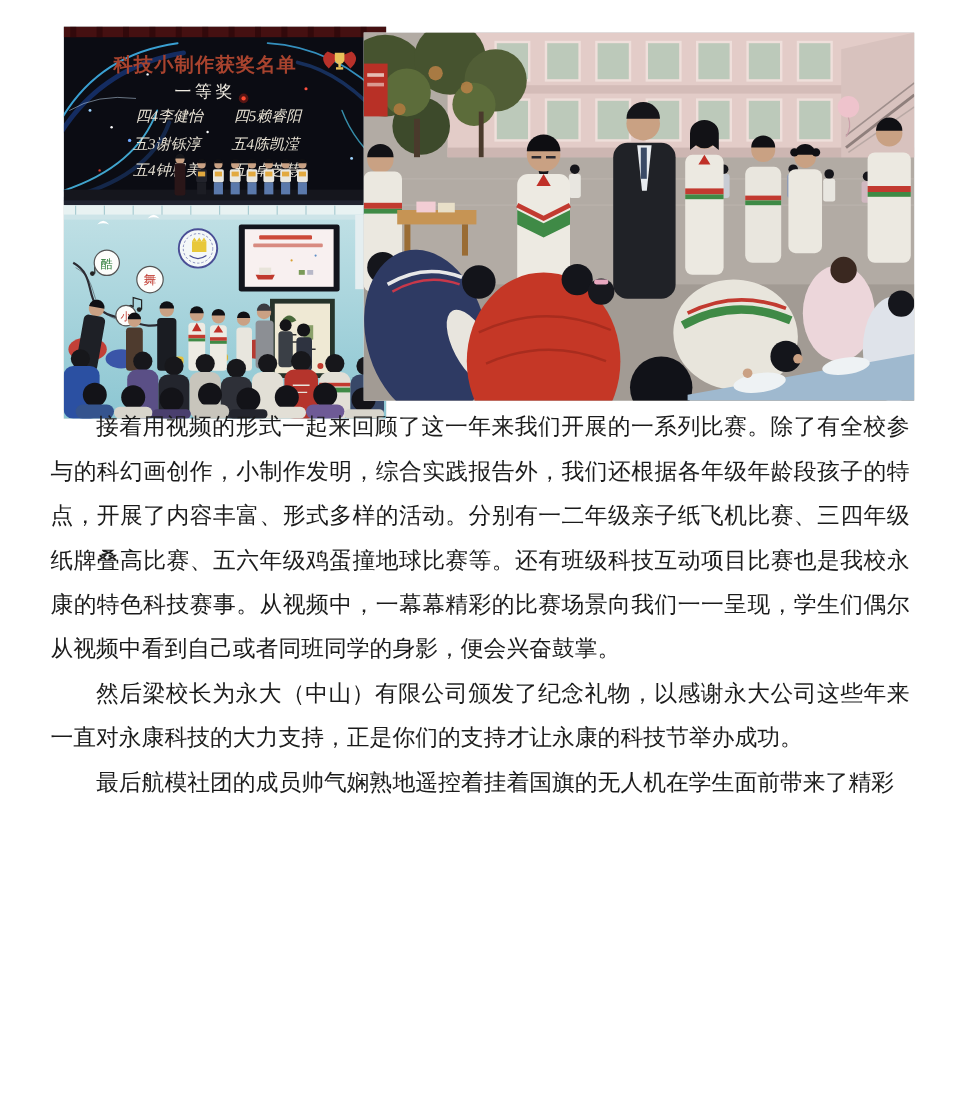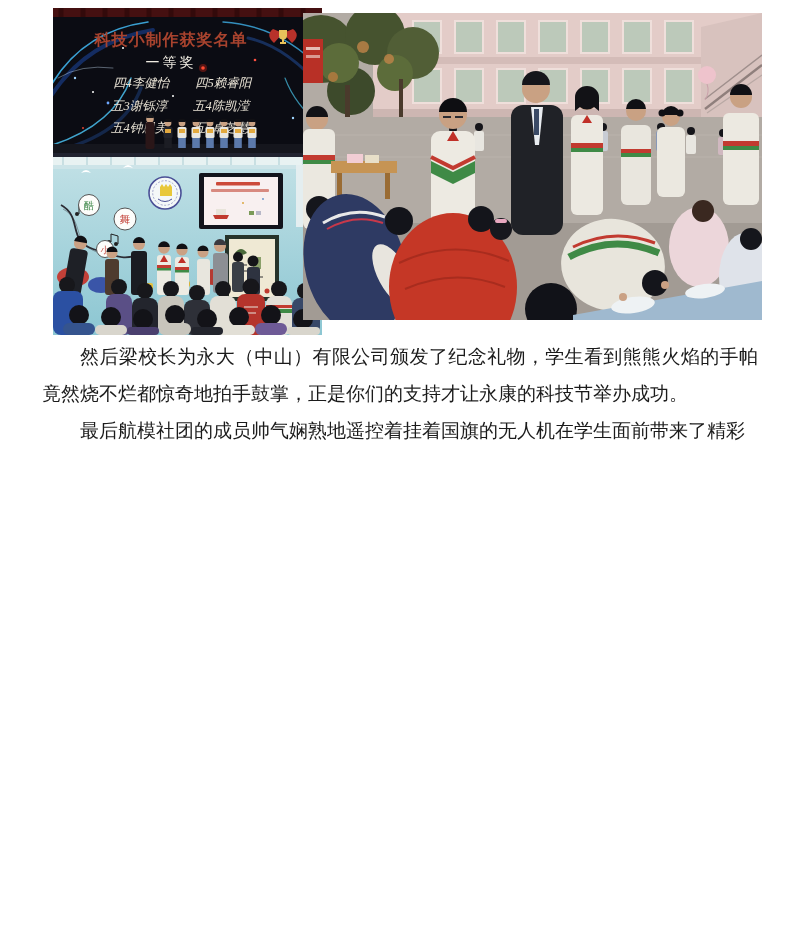--- a/index.html
+++ b/index.html
@@ -1,21 +1,21 @@
 <!DOCTYPE html>
 <html><head>
 <meta charset="utf-8">
 <style>
   html,body{margin:0;padding:0;}
   body{
     width:800px;height:926px;background:#ffffff;overflow:hidden;
     font-family:"Liberation Serif","DejaVu Serif",serif;
   }
   .page{position:relative;width:800px;height:926px;background:#ffffff;}
-  .collage{position:absolute;left:0;top:0;width:800px;height:340px;}
+  .collage{position:absolute;left:0;top:14px;width:800px;height:340px;}
   .photo{position:absolute;overflow:hidden;background:#dddddd;}
   .photo svg{display:block;}
   .photo-award{left:53px;top:8px;width:269px;height:149px;}
   .photo-classroom{left:53px;top:157px;width:269px;height:178px;}
   .photo-playground{left:303px;top:13px;width:459px;height:307px;z-index:2;}
   .article{
     position:absolute;left:42px;top:338px;width:716px;
     font-size:19px;line-height:37px;color:#1b1b1b;
     text-align:justify;
   }
@@ -519,16 +519,17 @@
           <ellipse cx="330" cy="292" rx="22" ry="8" fill="#eef2f4" transform="rotate(-8 330 292)"></ellipse>
           <ellipse cx="402" cy="278" rx="20" ry="7" fill="#eef2f4" transform="rotate(-8 402 278)"></ellipse>
           <circle cx="320" cy="284" r="4" fill="#caa184"></circle>
             <circle cx="362" cy="272" r="4" fill="#caa184"></circle>
         </g>
       </svg>
     </div>
   </div>
 
   <div class="article">
-    <p>然后梁校长为永大（中山）有限公司颁发了纪念礼物，学生看到熊熊火焰的手帕竟然烧不烂都惊奇地拍手鼓掌，正是你们的支持才让永康的科技节举办成功。</p>
+    <p>接着用视频的形式一起来回顾了这一年来我们开展的一系列比赛。除了有全校参与的科幻画创作，小制作发明，综合实践报告外，我们还根据各年级年龄段孩子的特点，开展了内容丰富、形式多样的活动。分别有一二年级亲子纸飞机比赛、三四年级纸牌叠高比赛、五六年级鸡蛋撞地球比赛等。还有班级科技互动项目比赛也是我校永康的特色科技赛事。从视频中，一幕幕精彩的比赛场景向我们一一呈现，学生们偶尔从视频中看到自己或者同班同学的身影，便会兴奋鼓掌。</p>
+    <p>然后梁校长为永大（中山）有限公司颁发了纪念礼物，以感谢永大公司这些年来一直对永康科技的大力支持，正是你们的支持才让永康的科技节举办成功。</p>
     <p>最后航模社团的成员帅气娴熟地遥控着挂着国旗的无人机在学生面前带来了精彩</p>
   </div>
 </div>
 
 </body></html>

